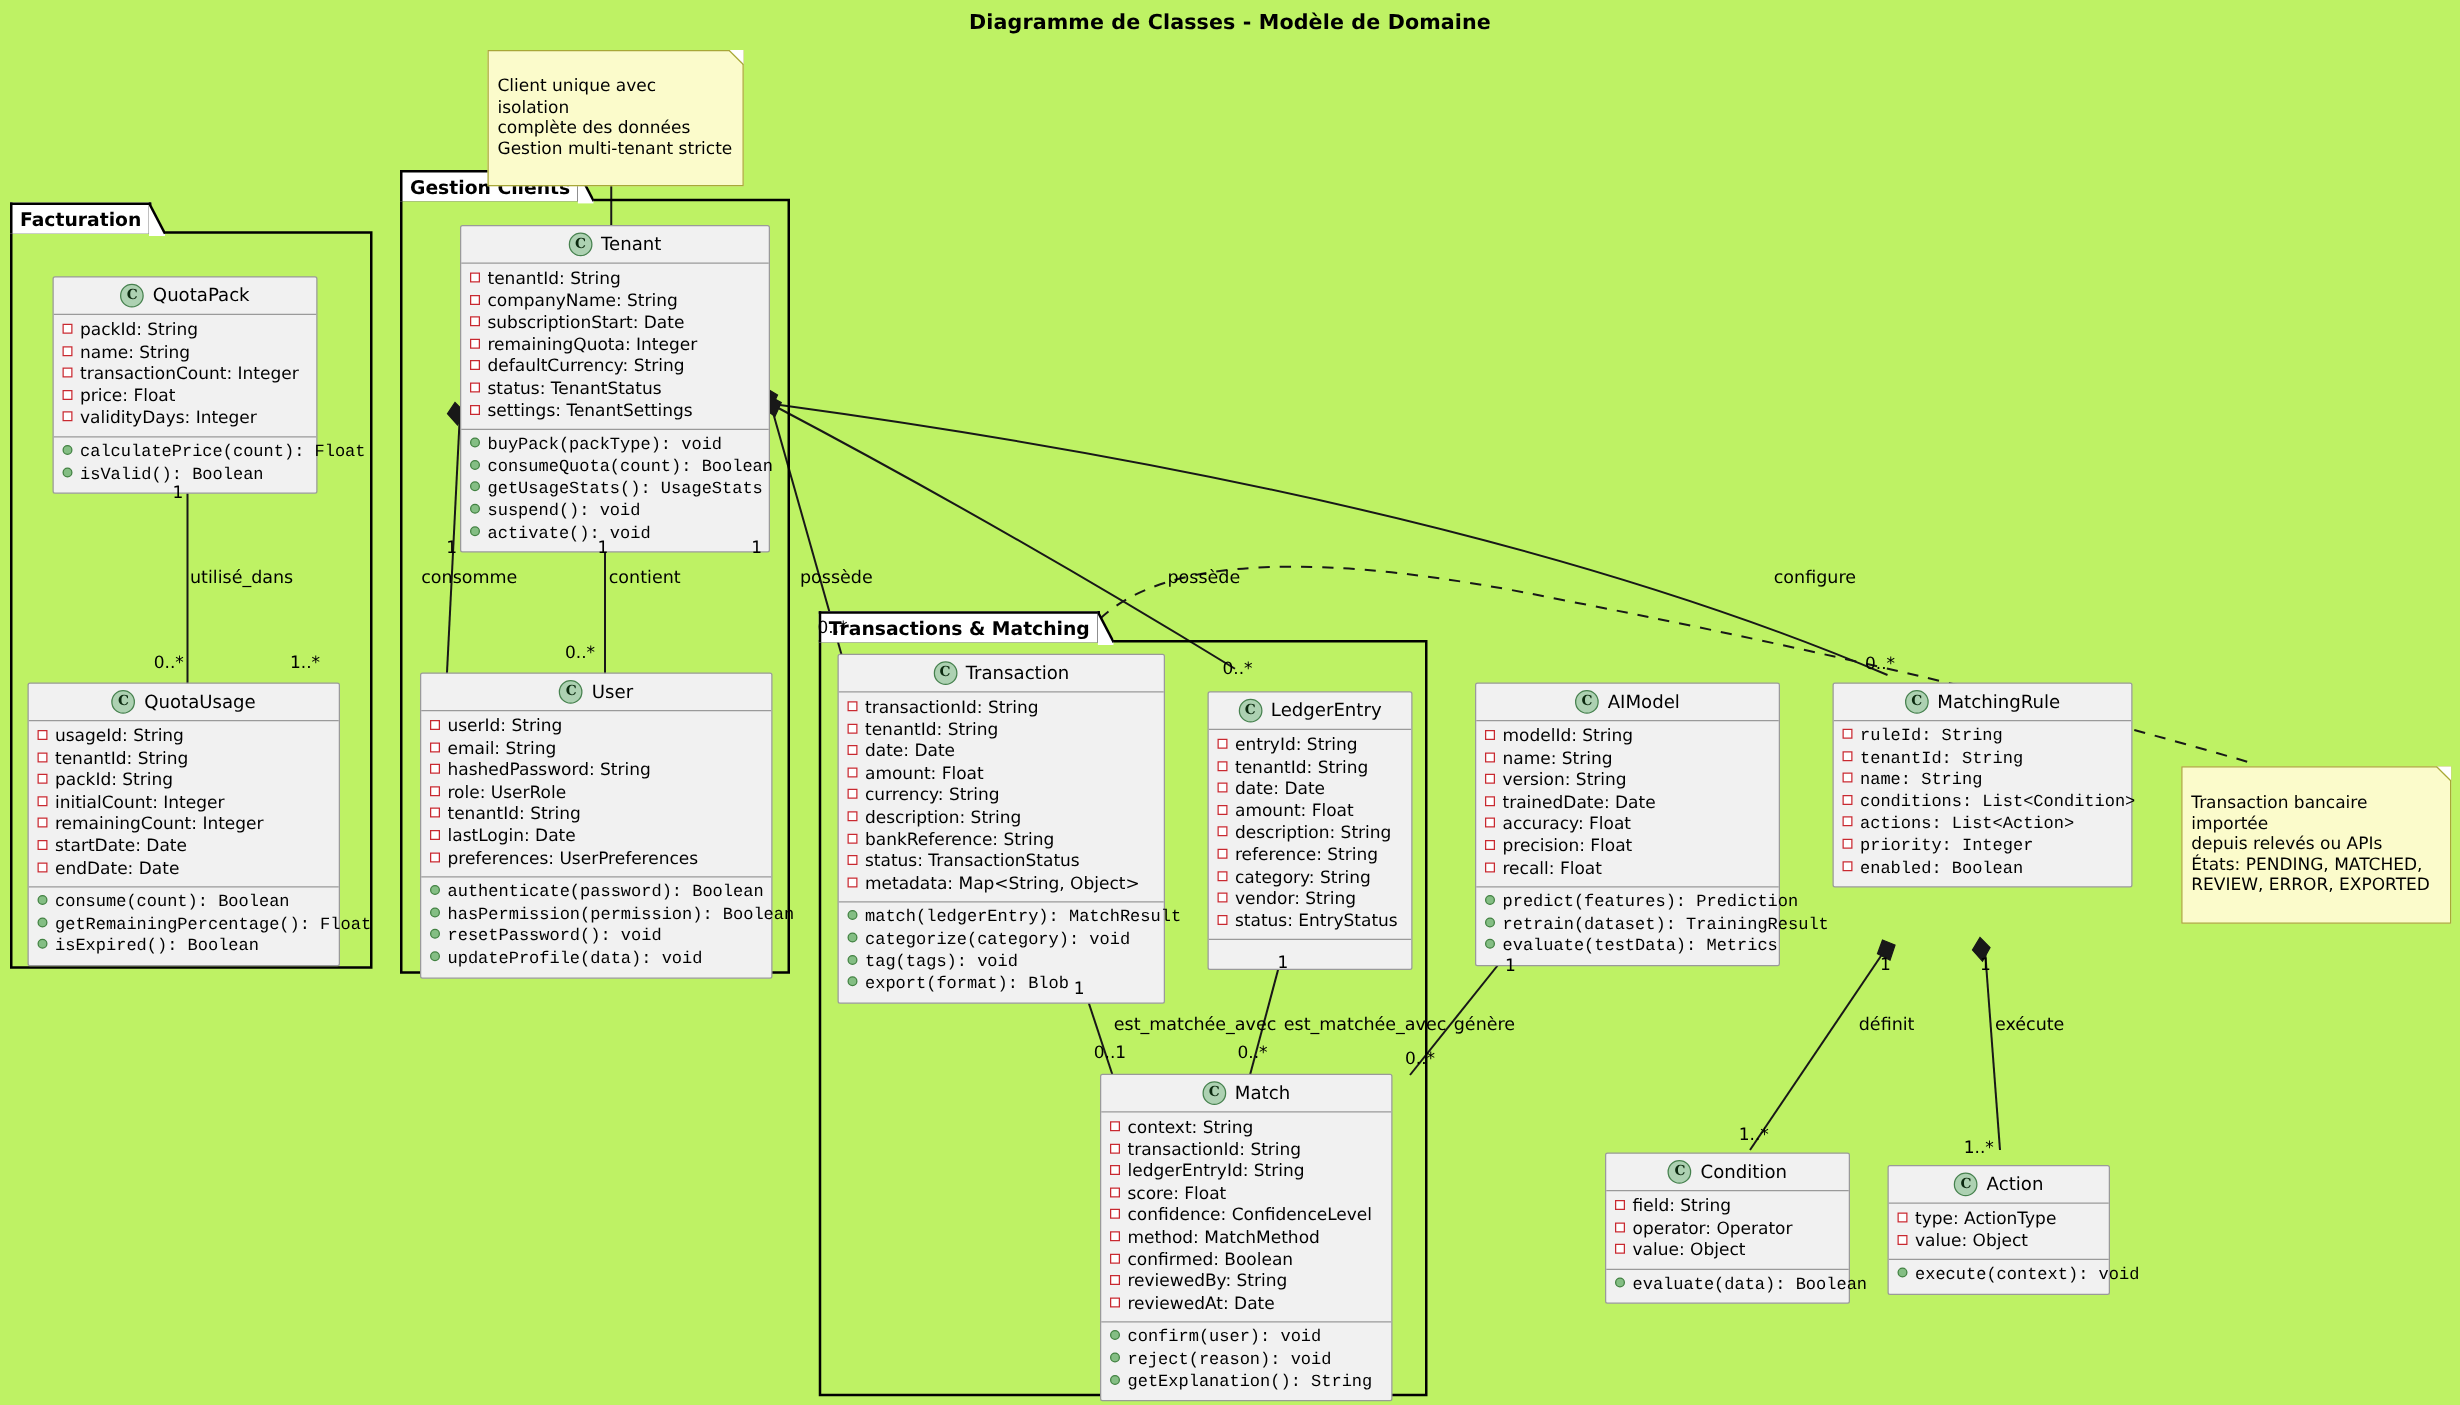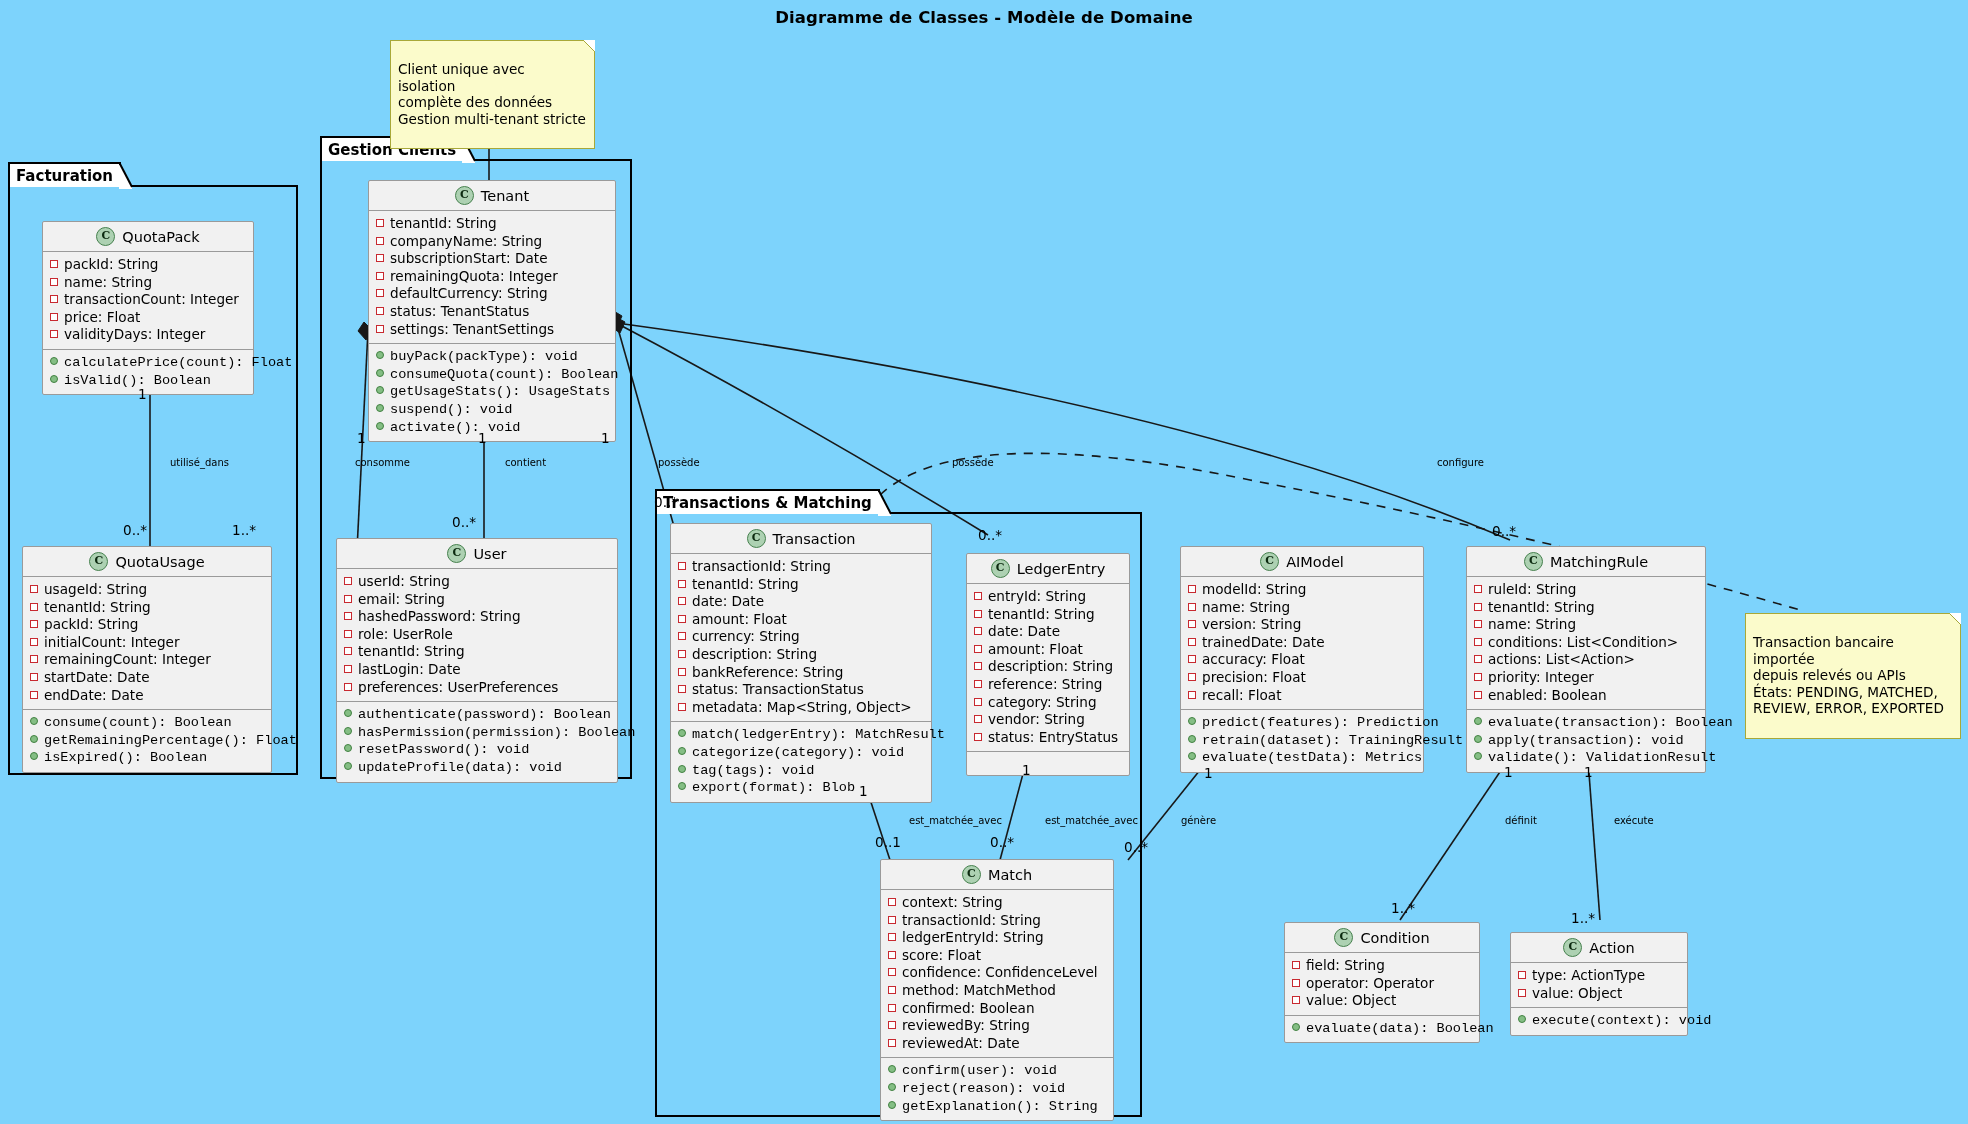--- a/index.html
+++ b/index.html
@@ -8,21 +8,21 @@
     background: #ffffff;
   }
   body {
     font-family: "DejaVu Sans", "Liberation Sans", sans-serif;
     -webkit-font-smoothing: antialiased;
   }
   #canvas {
     position: relative;
     width: 1968px;
     height: 1124px;
-    background: #7dd3fc;
+    background: #bef264;
     overflow: hidden;
   }
   #title {
     position: absolute;
     left: 0;
     top: 8px;
     width: 1968px;
     text-align: center;
     font-size: 16.5px;
     font-weight: bold;
@@ -162,25 +162,24 @@
     position: absolute;
     right: -1px;
     top: -1px;
     width: 12px;
     height: 12px;
   }
 
   
   .elabel {
     position: absolute;
-    font-size: 10px;
+    font-size: 14px;
     line-height: 15px;
     color: #000000;
     white-space: nowrap;
-    margin-left: 18px;
   }
   .mult {
     position: absolute;
     font-size: 13.6px;
     line-height: 15px;
     color: #000000;
     white-space: nowrap;
   }
 </style>
 </head>
@@ -711,34 +710,20 @@
           <span class="vis vis-private"></span>
           <span>actions: List&lt;Action&gt;</span>
         </div>
       <div class="mem">
           <span class="vis vis-private"></span>
           <span>priority: Integer</span>
         </div>
       <div class="mem">
           <span class="vis vis-private"></span>
           <span>enabled: Boolean</span>
-        </div>
-    </div>
-    <div class="cls-section">
-      <div class="mem">
-          <span class="vis vis-public"></span>
-          <span>evaluate(transaction): Boolean</span>
-        </div>
-      <div class="mem">
-          <span class="vis vis-public"></span>
-          <span>apply(transaction): void</span>
-        </div>
-      <div class="mem">
-          <span class="vis vis-public"></span>
-          <span>validate(): ValidationResult</span>
         </div>
     </div>
   </div>
 
   <div class="cls" style="left:1284px; top:922px; width:196px;">
     <div class="cls-header">
       <span class="cls-badge">C</span>
       <span>Condition</span>
     </div>
     <div class="cls-section">

